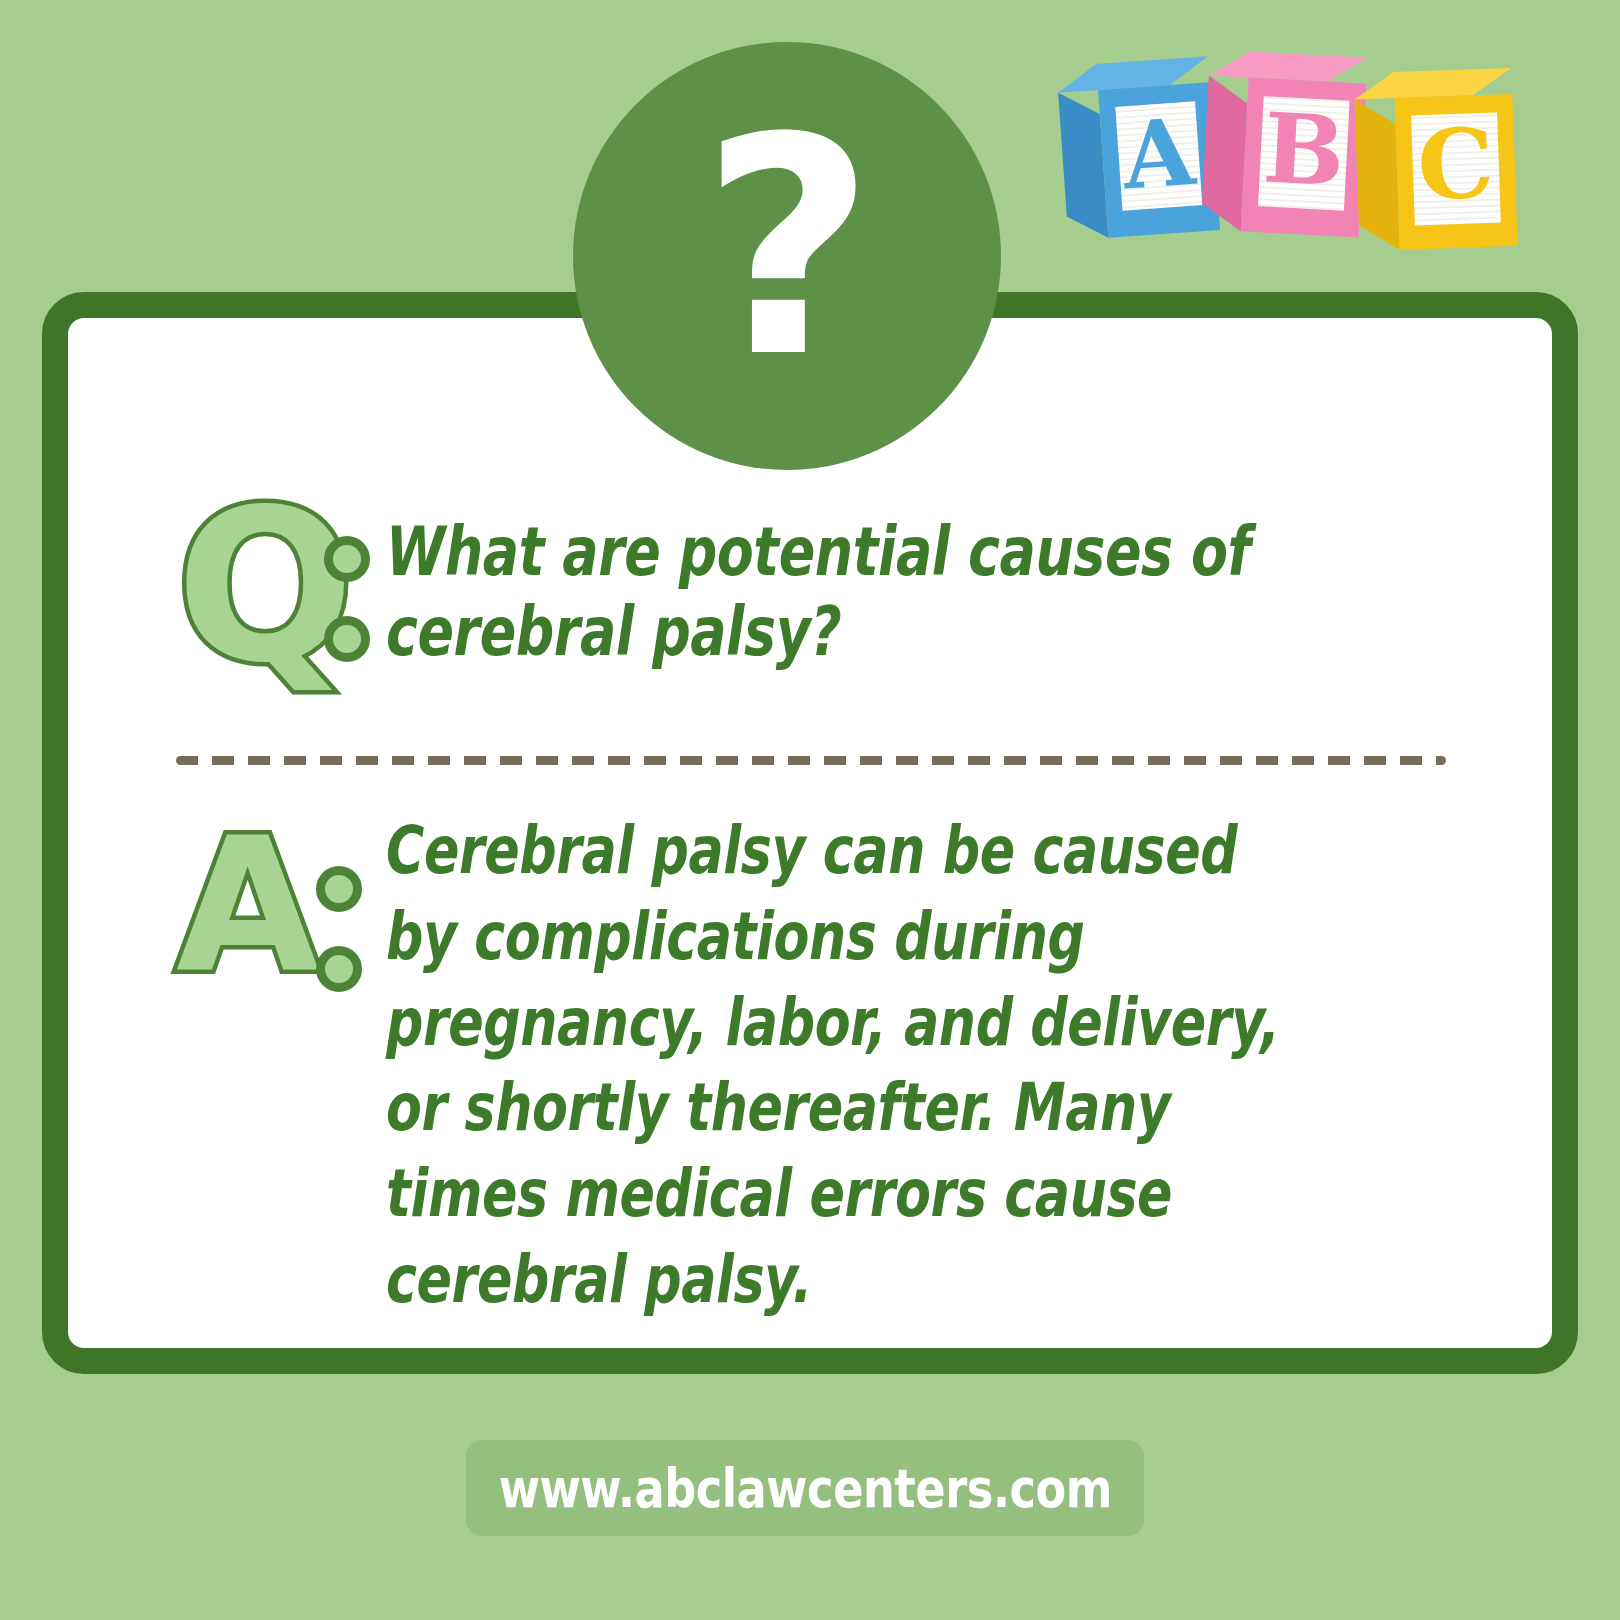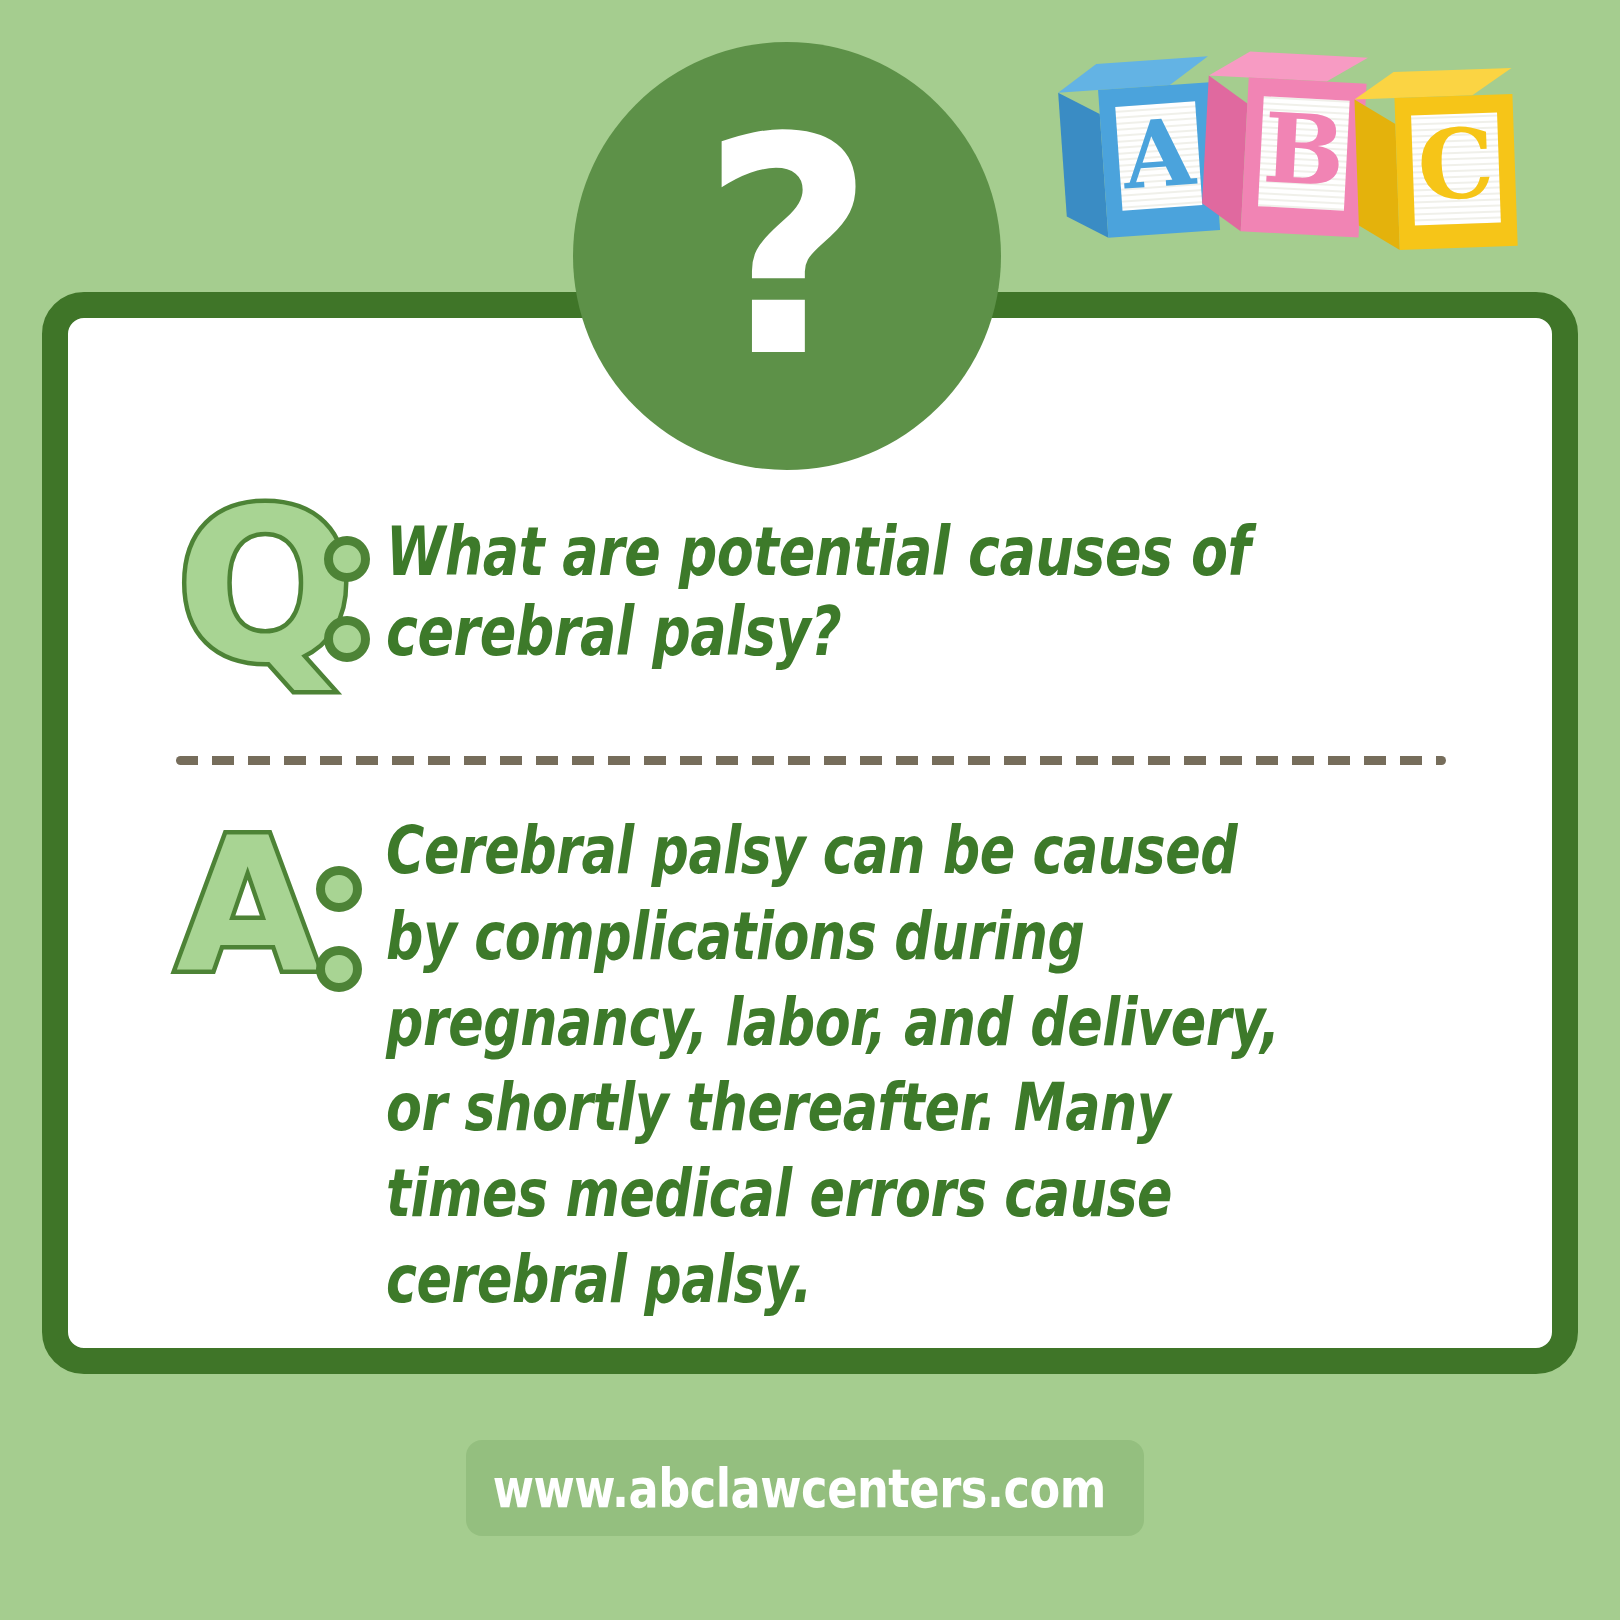--- a/index.html
+++ b/index.html
@@ -157,21 +157,21 @@
   .footer-pill {
     position: absolute;
     left: 466px;
     top: 1440px;
     width: 678px;
     height: 96px;
     background: #94bf7f;
     border-radius: 16px;
     display: flex;
     align-items: center;
-    justify-content: flex-start;
+    justify-content: center;
     z-index: 3;
   }
   .footer-text {
     color: #ffffff;
     font-family: "DejaVu Sans Condensed", "Liberation Sans Narrow", "Liberation Sans", sans-serif;
     font-weight: bold;
     font-size: 54px;
     letter-spacing: -0.5px;
     transform: scaleX(0.92);
   }

